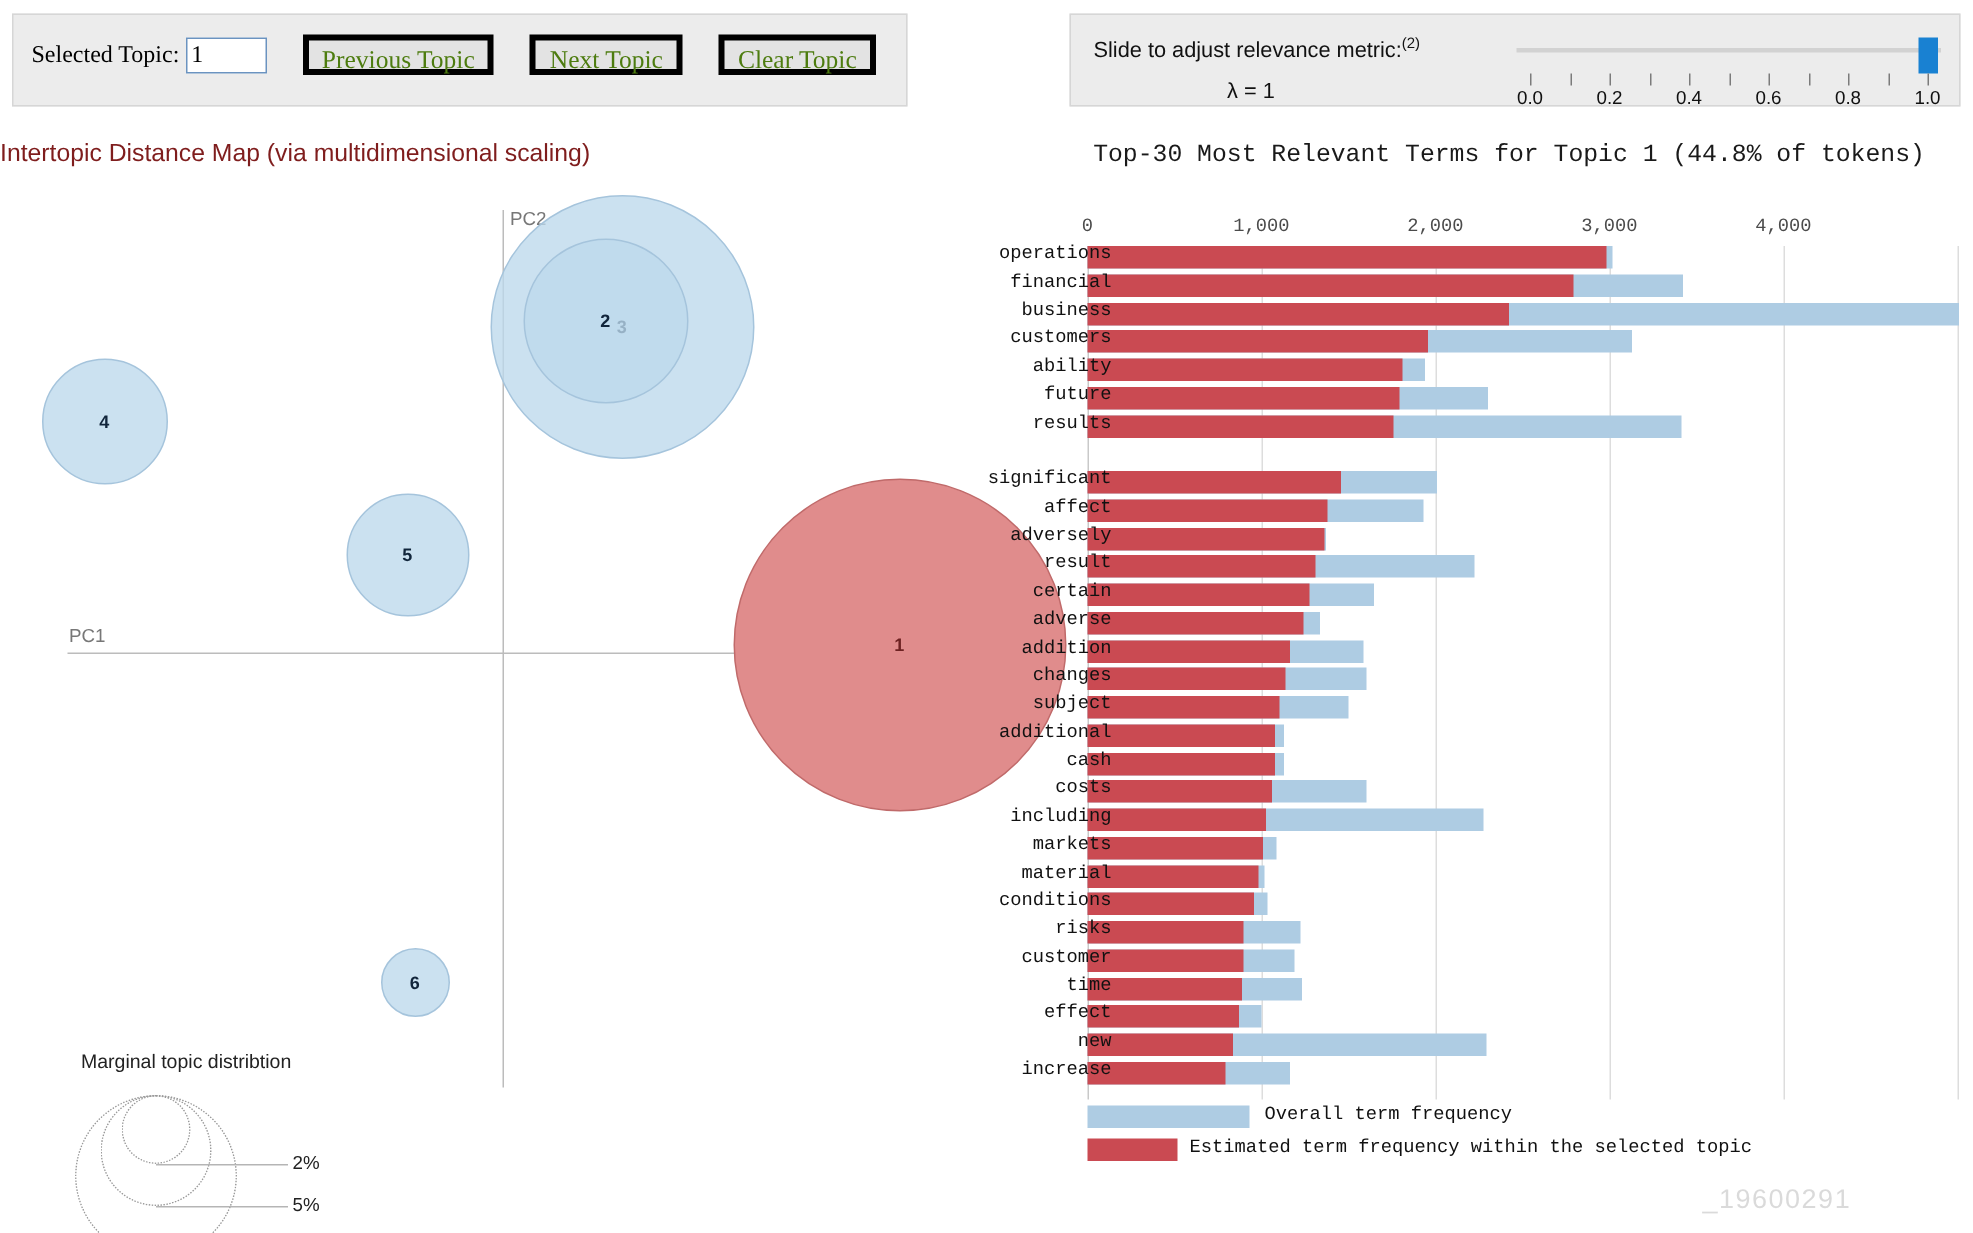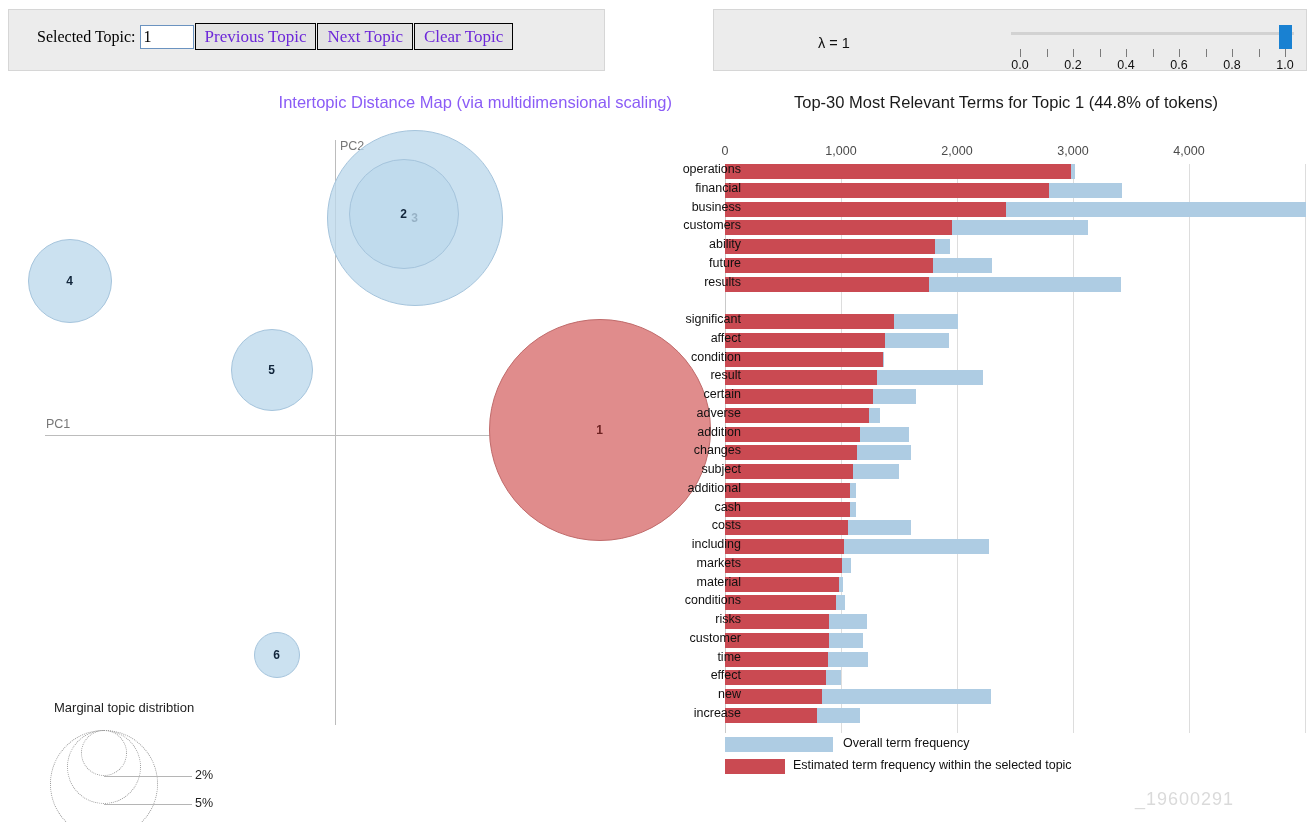--- a/index.html
+++ b/index.html
@@ -22,21 +22,21 @@
     left: 8px;
     top: 9px;
     width: 597px;
     height: 62px;
     background: #ececec;
     border: 1px solid #d6d6d6;
     box-sizing: border-box;
   }
   #topic-control-row {
     position: absolute;
-    left: 28px;
+    left: 12px;
     top: 13px;
     display: flex;
     align-items: center;
     font-family: "Liberation Serif", serif;
   }
   #selected-topic-label {
     font-size: 16px;
     color: #000;
     margin-right: 4px;
     white-space: nowrap;
@@ -50,27 +50,27 @@
     font-family: "Liberation Serif", serif;
     font-size: 16px;
     padding: 1px 3px;
     color: #000;
     outline: none;
     border-radius: 0;
   }
   .topic-btn {
     height: 27px;
     box-sizing: border-box;
-    margin-left: 1px;
+    margin-left: 24px;
     padding: 0 9px;
     background: #e3e3e3;
-    border: 1px solid #000000;
+    border: 4px solid #000000;
     font-family: "Liberation Serif", serif;
     font-size: 17px;
-    color: #6d28d9;
+    color: #4d7c0f;
     line-height: 25px;
     cursor: pointer;
     border-radius: 0;
     white-space: nowrap;
   }
 
   
   #lambda-panel {
     position: absolute;
     left: 713px;
@@ -165,23 +165,23 @@
     left: 0;
     top: 80px;
     width: 700px;
     height: 742px;
   }
   #mds-title {
     position: absolute;
     left: 0;
     top: 13px;
     width: 672px;
-    text-align: right;
+    text-align: left;
     font-size: 16.5px;
-    color: #8b5cf6;
+    color: #7f1d1d;
   }
   #mds-plot {
     position: absolute;
     left: 0;
     top: 0;
     width: 700px;
     height: 640px;
   }
   .axis-line-h {
     position: absolute;
@@ -259,20 +259,21 @@
     color: #222;
   }
 
   
   #right-panel {
     position: absolute;
     left: 700px;
     top: 80px;
     width: 615px;
     height: 742px;
+    font-family: Liberation Mono, monospace;
   }
   #bar-title {
     position: absolute;
     left: 0;
     top: 13px;
     width: 612px;
     text-align: center;
     font-size: 16.5px;
     color: #1a1a1a;
   }
@@ -384,20 +385,21 @@
     <span id="selected-topic-label">Selected Topic:</span>
     <input id="selected-topic-input" type="text" value="1" style="">
     <button class="topic-btn">Previous Topic</button>
     <button class="topic-btn">Next Topic</button>
     <button class="topic-btn">Clear Topic</button>
   </div>
 </div>
 
 <div id="lambda-panel">
   <div id="lambda-text-block">
+    <div id="lambda-caption"><span>Slide to adjust relevance metric:</span><sup>(2)</sup></div>
     <div id="lambda-value">λ = 1</div>
   </div>
   <div id="slider-wrap">
     <div id="slider-track"></div>
     <div id="slider-handle" style="left: 268px; background: rgb(25, 129, 210);"></div>
     <div id="slider-ticks">
         <div class="tk" style="left: 9px;"></div>
         <div class="tk" style="left: 35.5px;"></div>
         <div class="tk" style="left: 62px;"></div>
         <div class="tk" style="left: 88.5px;"></div>
@@ -517,21 +519,21 @@
         <div class="term-label">significant</div>
       </div>
       <div class="bar-row" style="left: 0px; top: 188.75px; width: 580px;">
         <div class="bar-overall" style="width: 223.88px; background: rgb(174, 204, 227);"></div>
         <div class="bar-topic" style="width: 160.08px; background: rgb(202, 74, 82);"></div>
         <div class="term-label">affect</div>
       </div>
       <div class="bar-row" style="left: 0px; top: 207.5px; width: 580px;">
         <div class="bar-overall" style="width: 158.92px; background: rgb(174, 204, 227);"></div>
         <div class="bar-topic" style="width: 157.76px; background: rgb(202, 74, 82);"></div>
-        <div class="term-label">condition</div>
+        <div class="term-label">adversely</div>
       </div>
       <div class="bar-row" style="left: 0px; top: 226.25px; width: 580px;">
         <div class="bar-overall" style="width: 257.52px; background: rgb(174, 204, 227);"></div>
         <div class="bar-topic" style="width: 151.96px; background: rgb(202, 74, 82);"></div>
         <div class="term-label">result</div>
       </div>
       <div class="bar-row" style="left: 0px; top: 245px; width: 580px;">
         <div class="bar-overall" style="width: 191.4px; background: rgb(174, 204, 227);"></div>
         <div class="bar-topic" style="width: 148.48px; background: rgb(202, 74, 82);"></div>
         <div class="term-label">certain</div>

